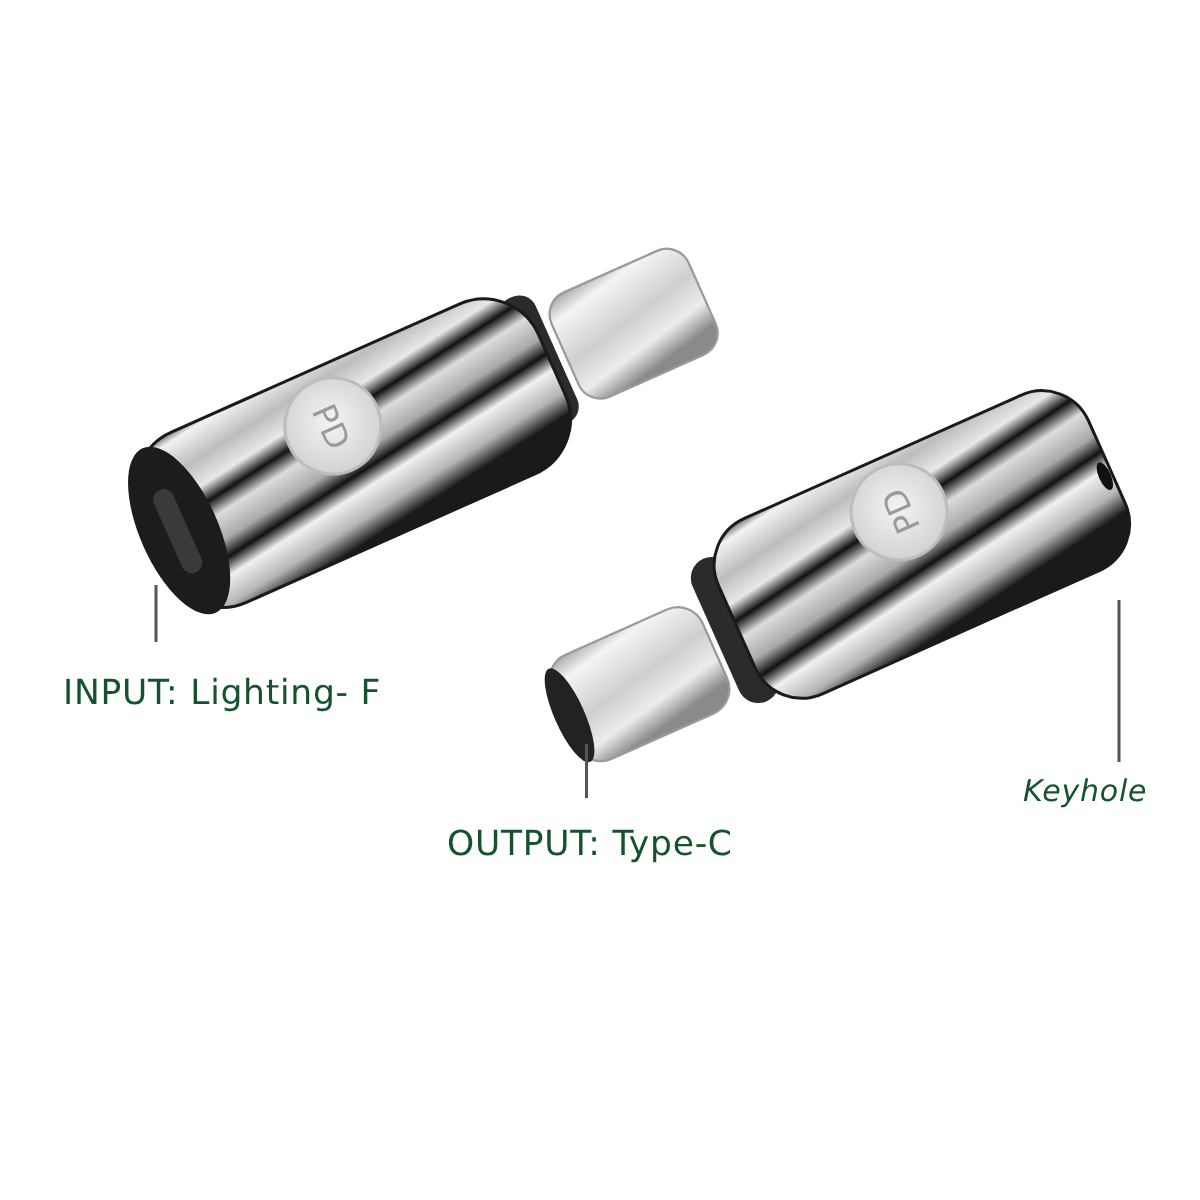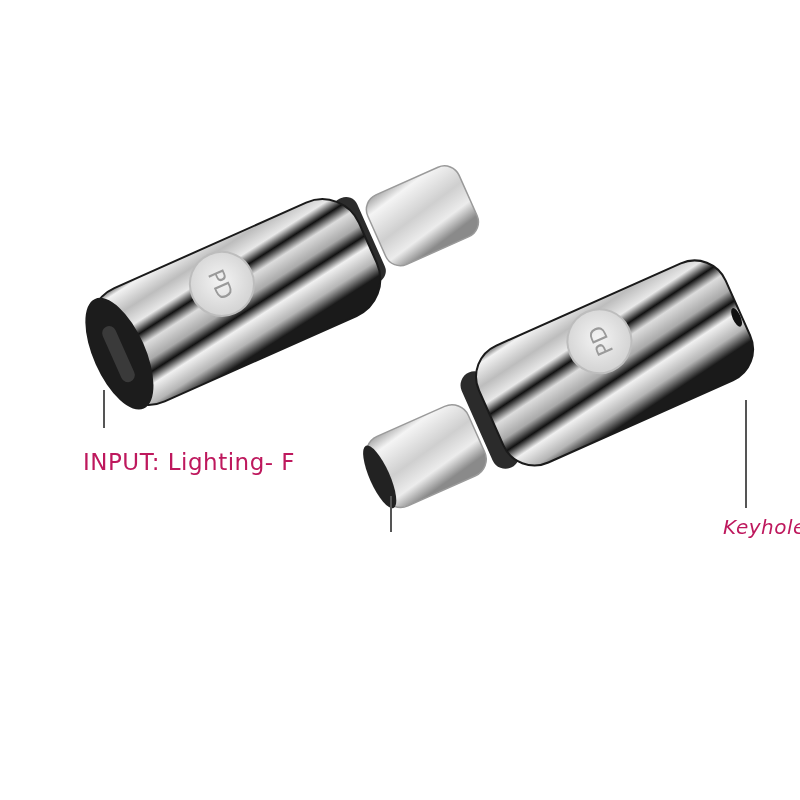--- a/index.html
+++ b/index.html
@@ -1,18 +1,18 @@
 <!DOCTYPE html>
 <html><head>
 <meta charset="utf-8">
 <style>
   html,body{margin:0;padding:0;background:#ffffff;}
   body{width:800px;height:800px;position:relative;overflow:hidden;font-family:"DejaVu Sans","Liberation Sans",sans-serif;}
   .stage{position:absolute;left:0;top:0;width:800px;height:800px;}
-  .label{position:absolute;color:#be185d;font-size:23px;letter-spacing:0.5px;white-space:nowrap;margin-left:41px;}
+  .label{position:absolute;color:#14532d;font-size:23px;letter-spacing:0.5px;white-space:nowrap;}
   .label.small{font-size:20px;}
   .leader{position:absolute;width:2px;background:#555;}
 </style>
 </head>
 <body>
 
 <div class="stage">
   <svg width="800" height="800" viewBox="0 0 800 800">
     <defs>
       <linearGradient id="chrome1" x1="0" y1="0" x2="0.35" y2="1">
@@ -84,14 +84,15 @@
     </g>
   </svg>
 
   
   <div class="leader" style="left:103px;top:390px;height:38px;"></div>
   <div class="leader" style="left:390px;top:496px;height:36px;"></div>
   <div class="leader" style="left:745px;top:400px;height:108px;"></div>
 
   
   <div class="label" style="left:42px;top:449px;">INPUT: Lighting- F</div>
+  <div class="label" style="left:298px;top:550px;">OUTPUT: Type-C</div>
   <div class="label small" style="left:682px;top:515px;font-style:italic;">Keyhole</div>
 </div>
 
 </body></html>

